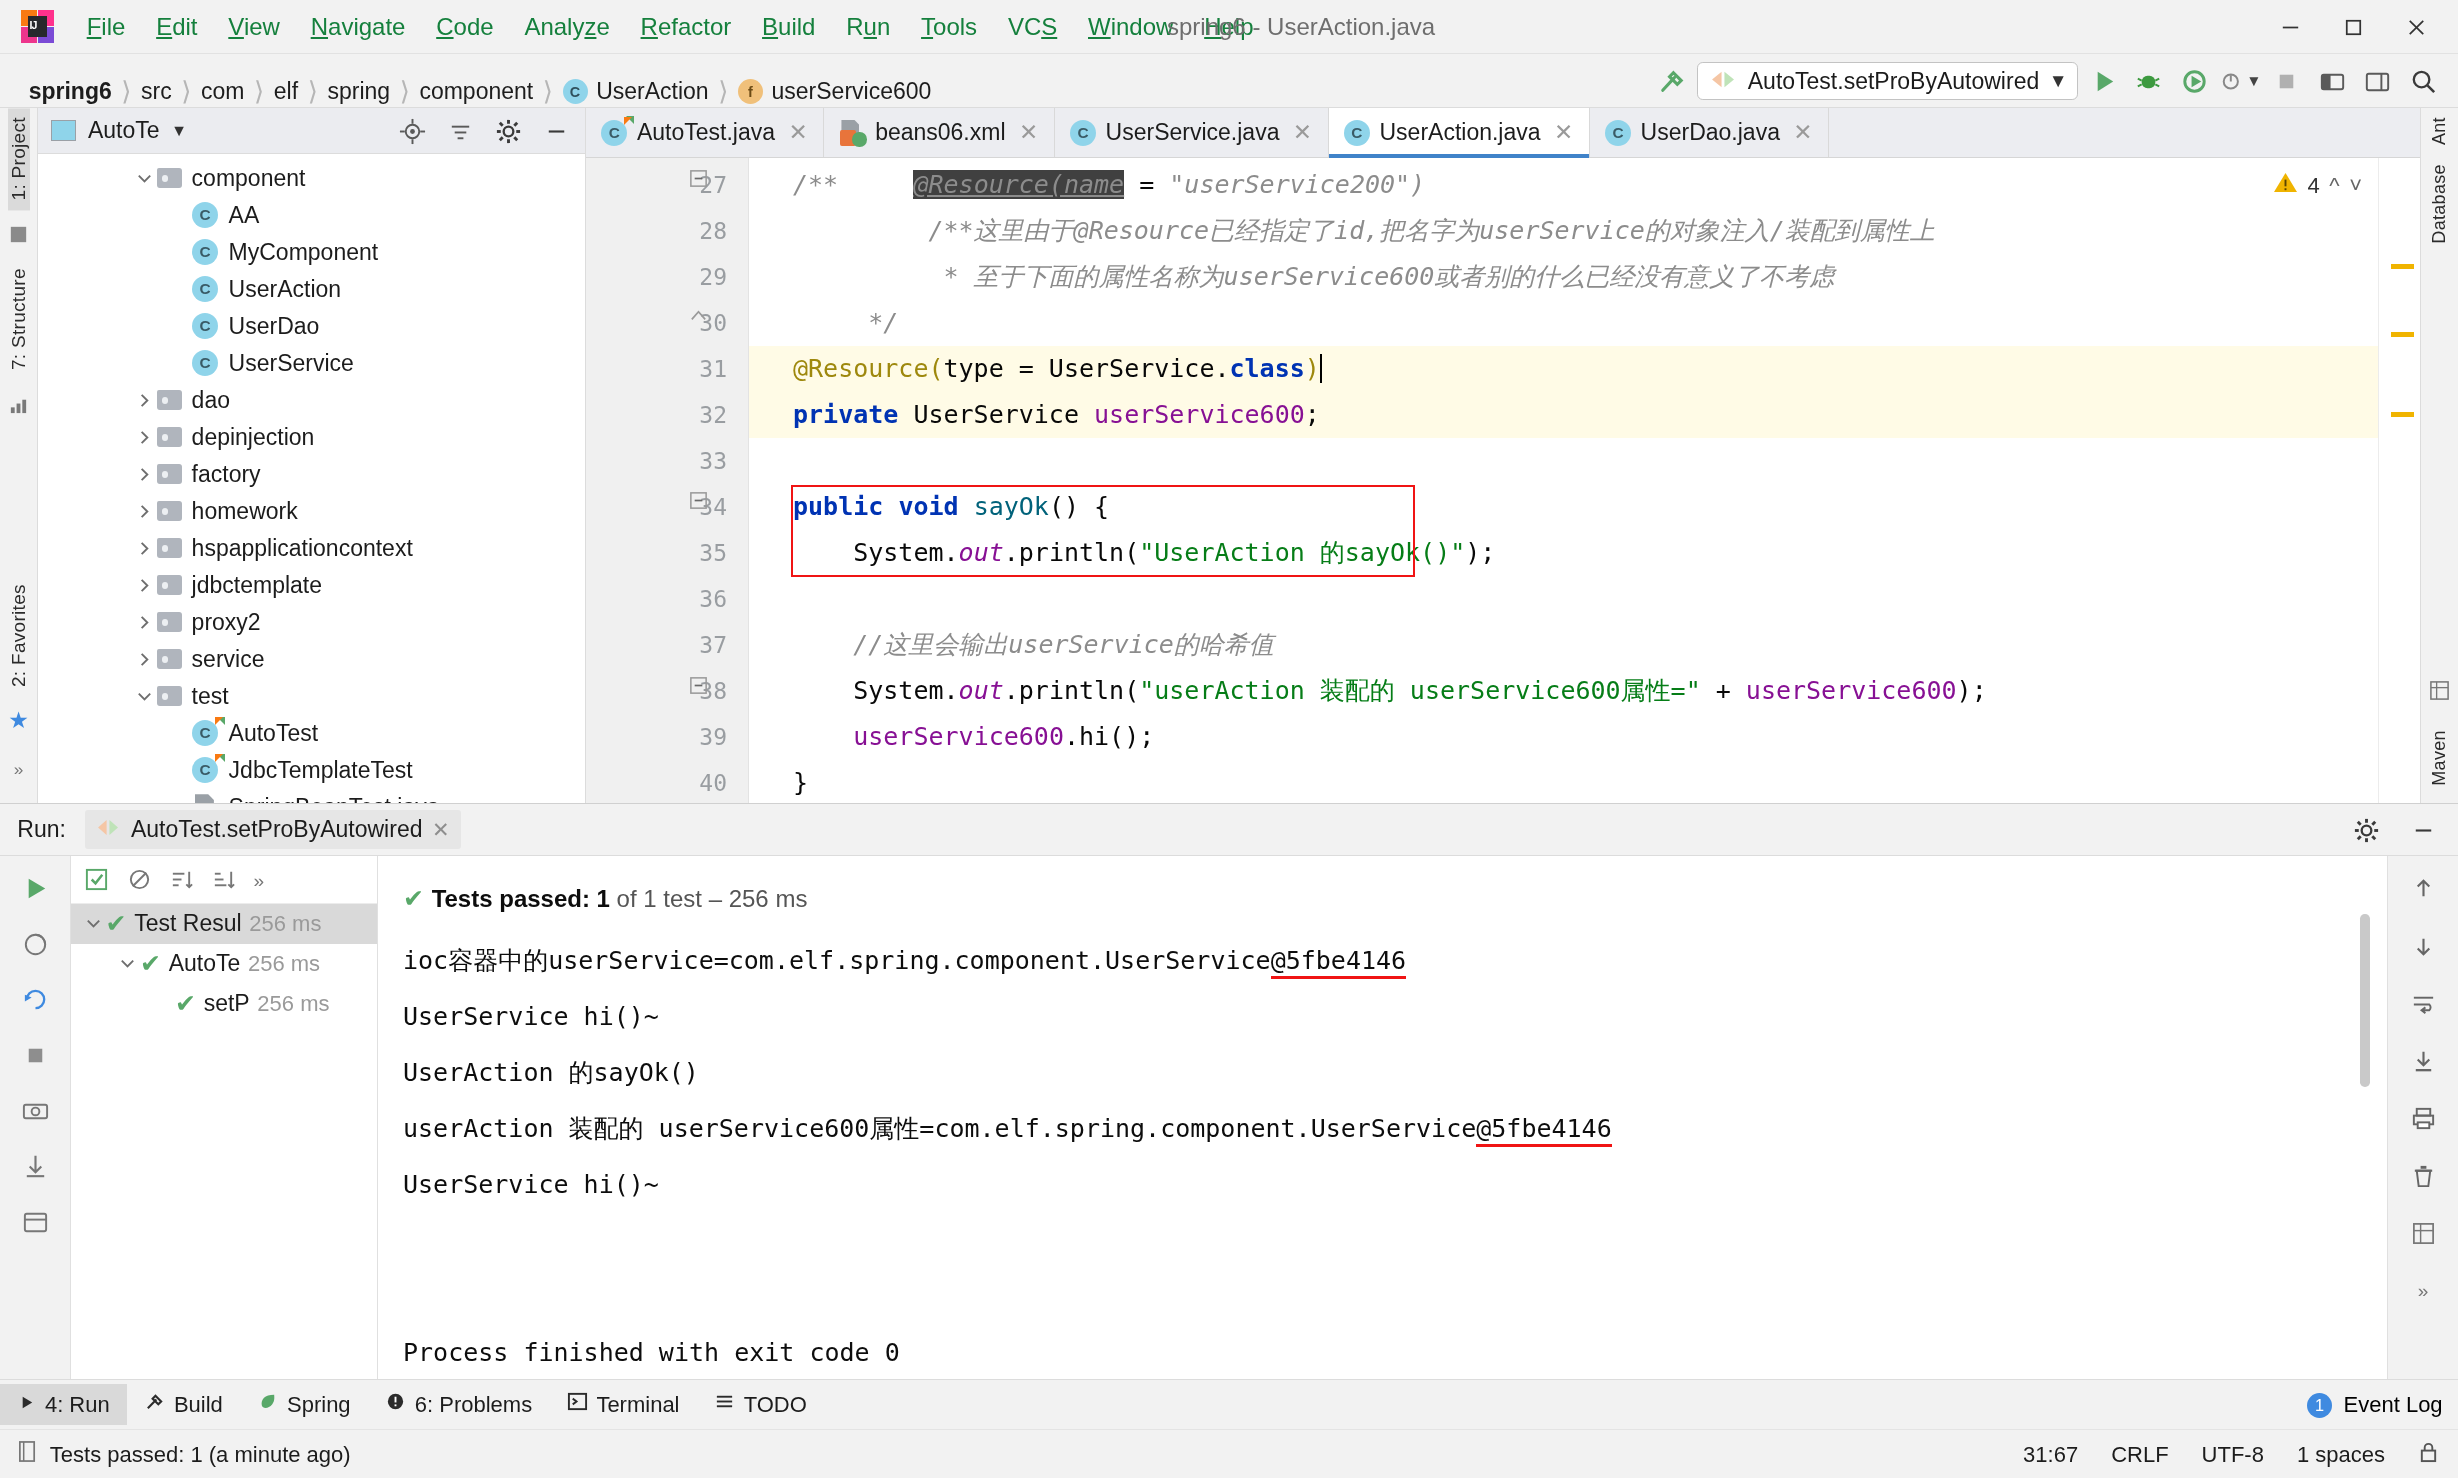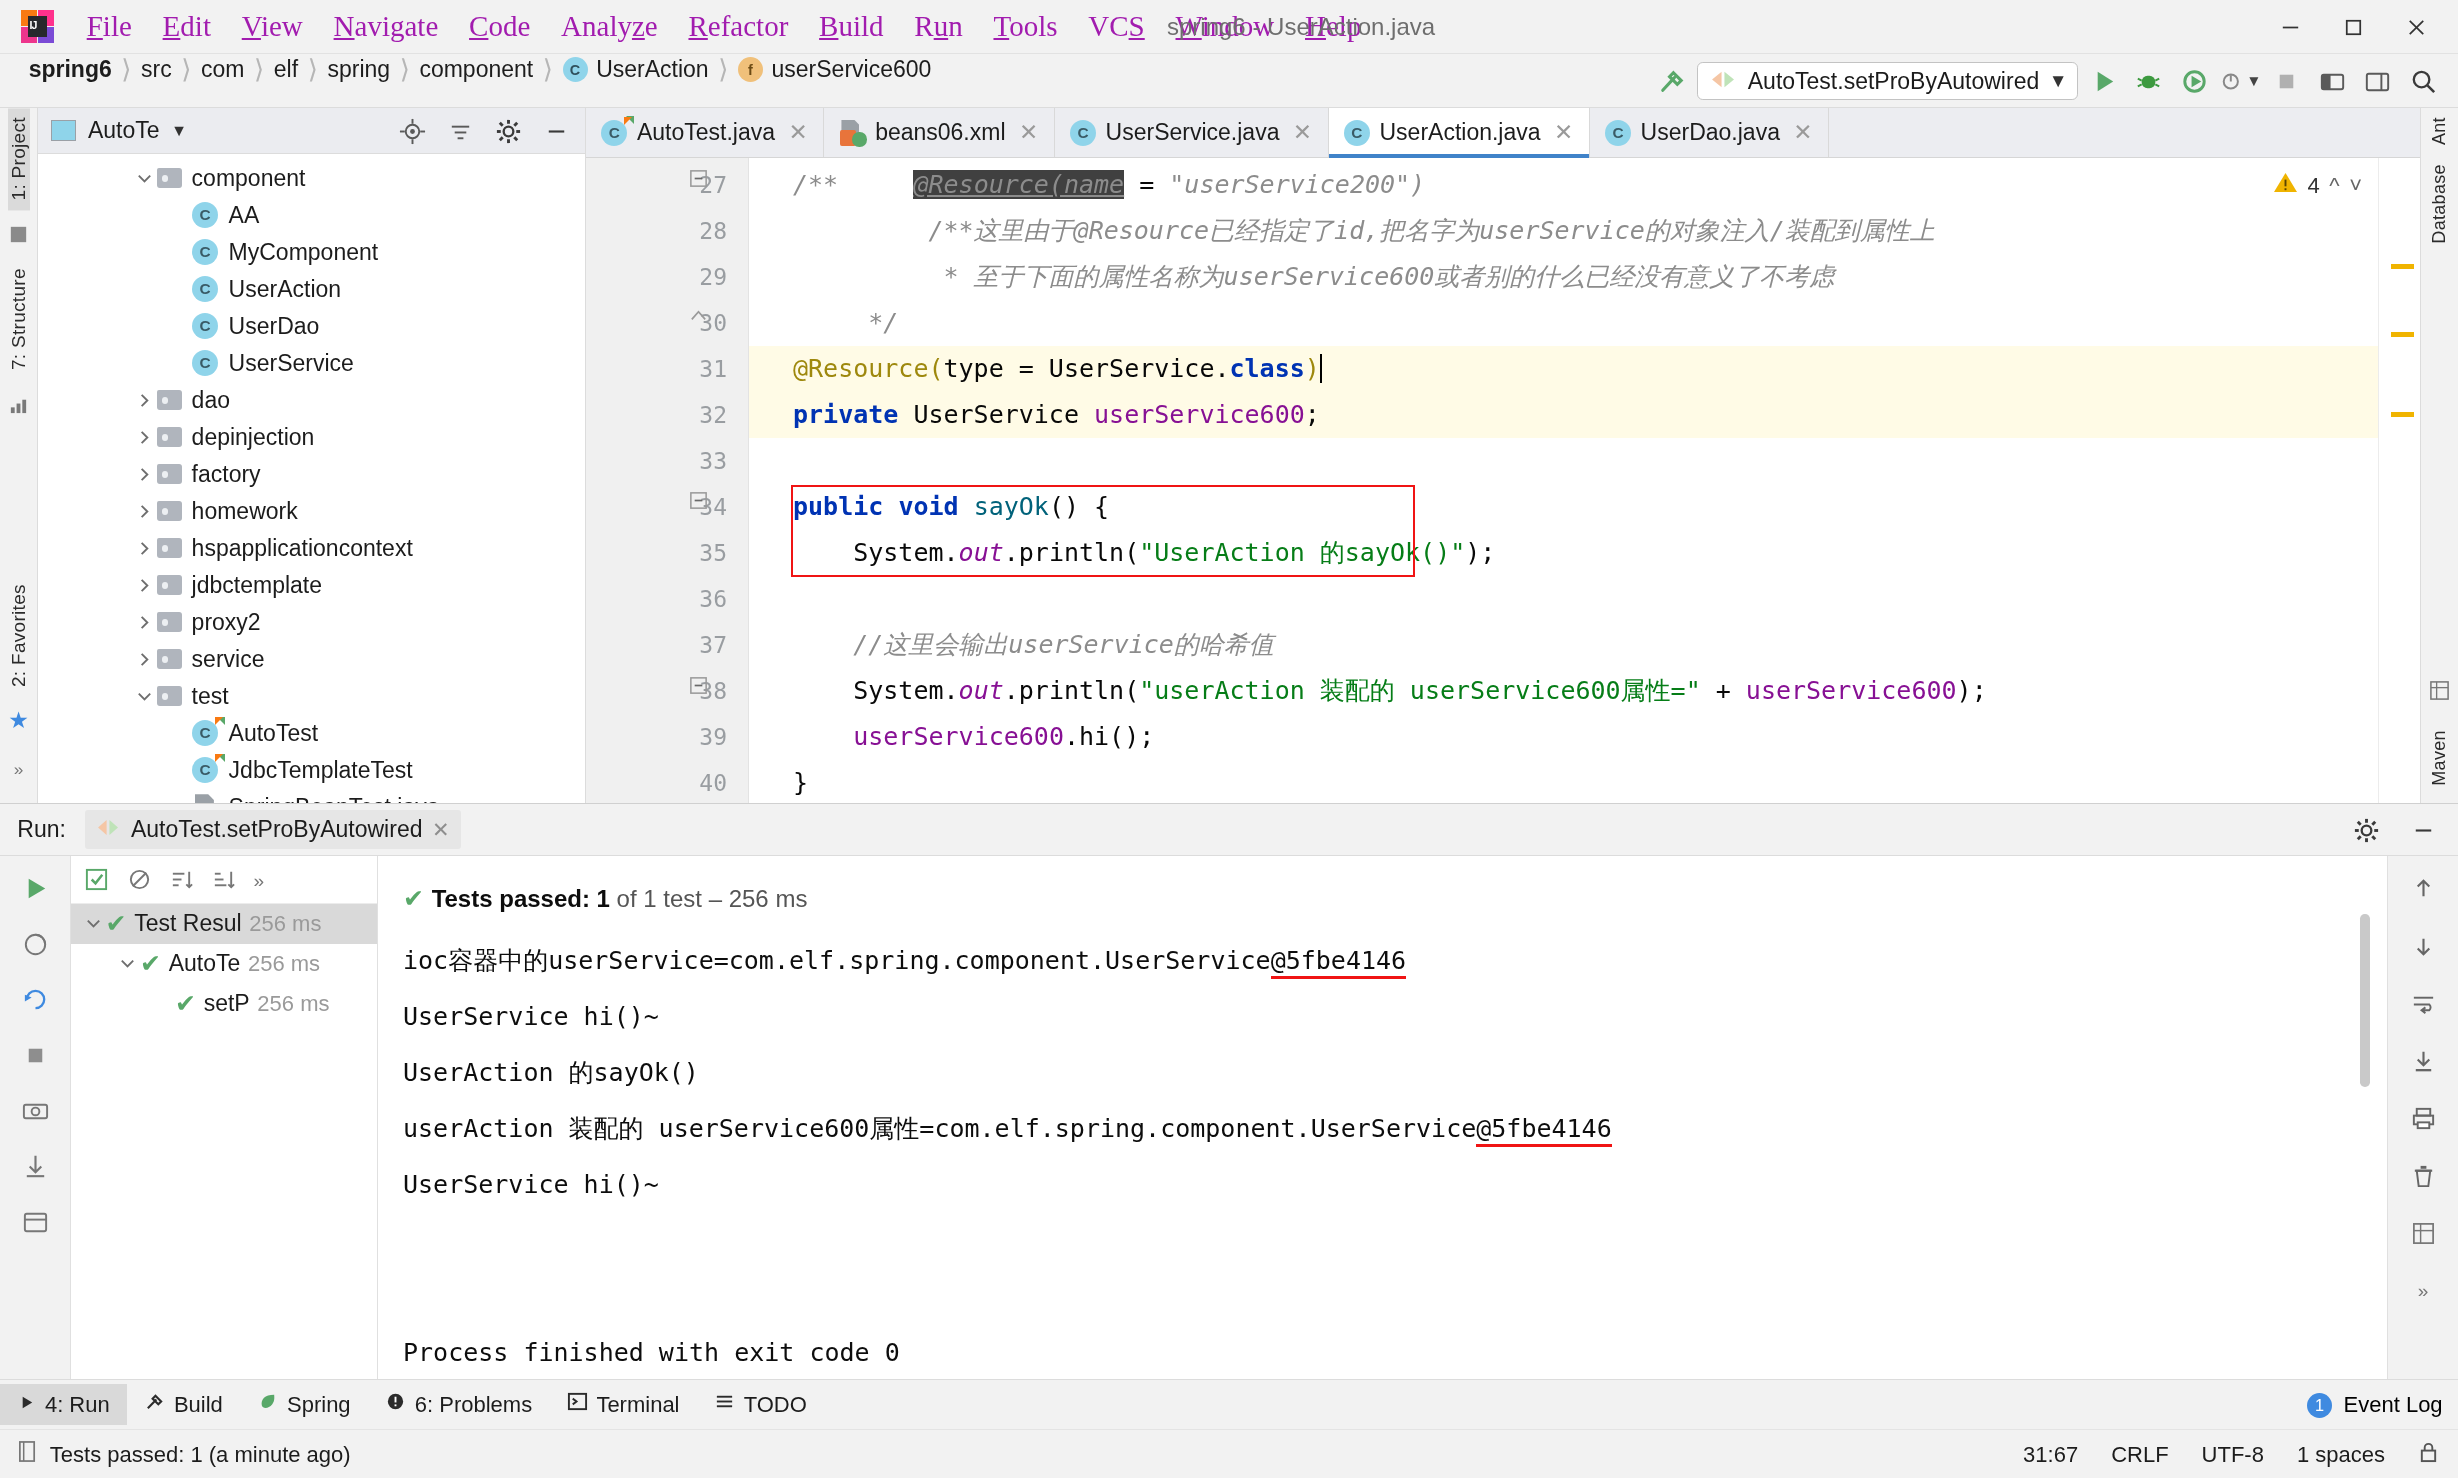--- a/index.html
+++ b/index.html
@@ -19,34 +19,34 @@
   }
   .ij-logo { width: 33px; height: 33px; margin-left: 21px; margin-right: 17.3px; position: relative; }
   .ij-logo .q1 { position:absolute; left:0; top:0; width:16.3px; height:16.3px; background:#f97a12; }
   .ij-logo .q2 { position:absolute; right:0; top:0; width:16.3px; height:16.3px; background:#ff318c; }
   .ij-logo .q3 { position:absolute; left:0; bottom:0; width:16.3px; height:16.3px; background:#ed358c; }
   .ij-logo .q4 { position:absolute; right:0; bottom:0; width:16.3px; height:16.3px; background:#7b4bd6; }
   .ij-logo .inner { position:absolute; left:6.7px; top:5.8px; width:19px; height:21px; background:#27282c; }
   .ij-logo .inner::after{ content:"IJ"; position:absolute; left:1.9px; top:2.9px; color:#fff; font-size:10.6px; font-weight:bold; letter-spacing:-1px;}
   .menu { display: flex; align-items: center; gap: 0px; }
   .menu-item {
-    font-size: 29px; color: #a21caf; padding: 3.8px 15.4px; cursor: default; white-space: nowrap; font-family: Liberation Serif, serif;
+    font-size: 24px; color: #15803d; padding: 3.8px 15.4px; cursor: default; white-space: nowrap;
   }
   .menu-item u { text-decoration: underline; }
   .win-title {
     position: absolute; left: 1167px; top: 50%; transform: translateY(-50%);
     font-size: 24px; color: #6e6e6e; white-space: nowrap;
   }
   .win-buttons { position: absolute; right: 9.6px; top: 0; height: 54px; display: flex; align-items: center; }
   .win-btn { width: 63px; height: 54px; display: flex; align-items: center; justify-content: center; font-size: 25px; color: #3a3a3a; }
   .win-btn svg { display:block; }
 
   
   .navbar {
-    height: 54px; background: #f2f2f2; display: flex; align-items: flex-start;
+    height: 54px; background: #f2f2f2; display: flex; align-items: flex-end;
     border-bottom: 1px solid #dcdcdc; position: relative; flex: 0 0 54px;
   }
   .crumbs { display: flex; align-items: center; margin-left: 21px; gap: 0; }
   .crumb { font-size: 23px; color: #1d1d1d; display: flex; align-items: center; padding: 1.9px 7.7px; white-space: nowrap;}
   .crumb.bold { font-weight: bold; }
   .crumb-sep { color: #b6b6b6; font-size: 26px; font-weight: 300; margin: 0 1.9px; }
   .cicon {
     width: 25px; height: 25px; border-radius: 50%; display: inline-flex; align-items: center;
     justify-content: center; font-size: 14.4px; color: #30505c; margin-right: 8.6px; font-weight: bold;
   }

